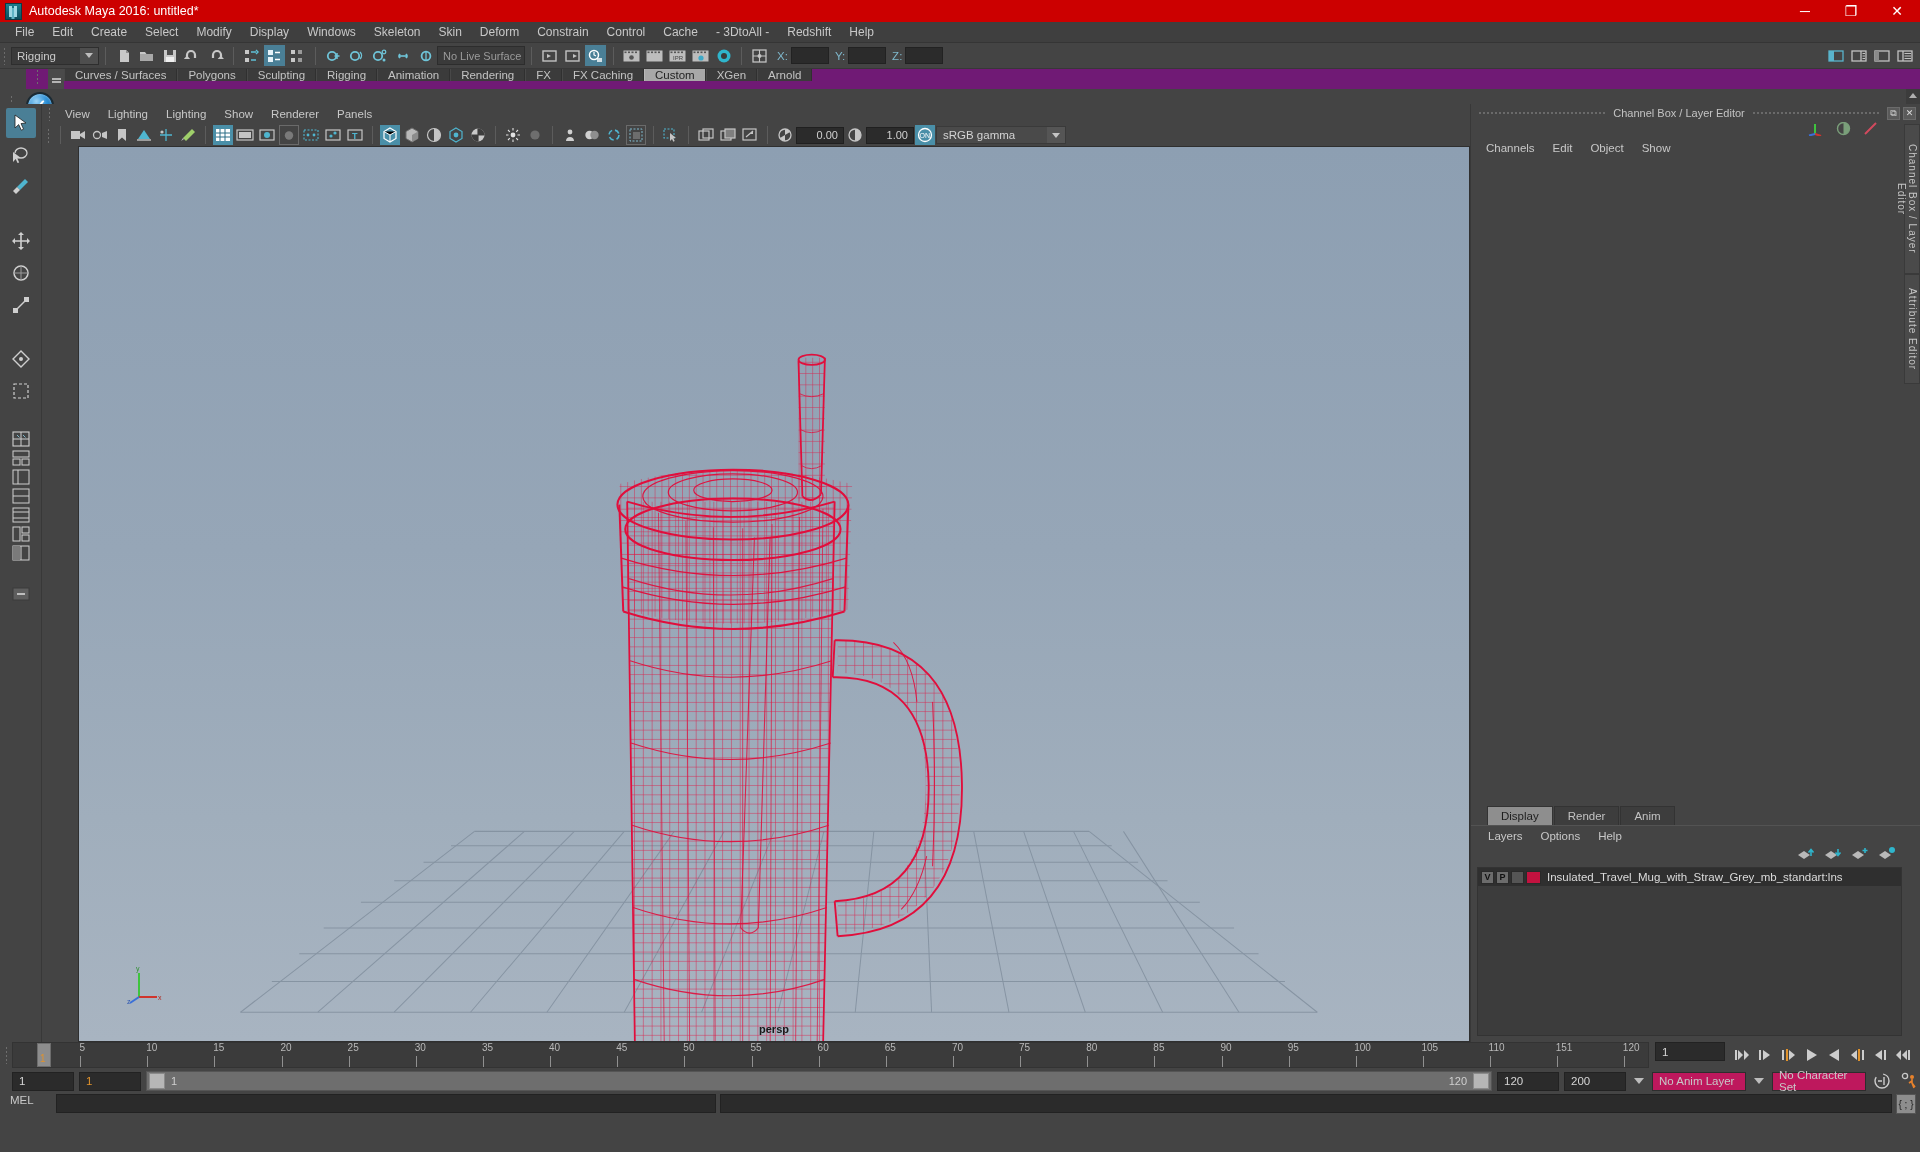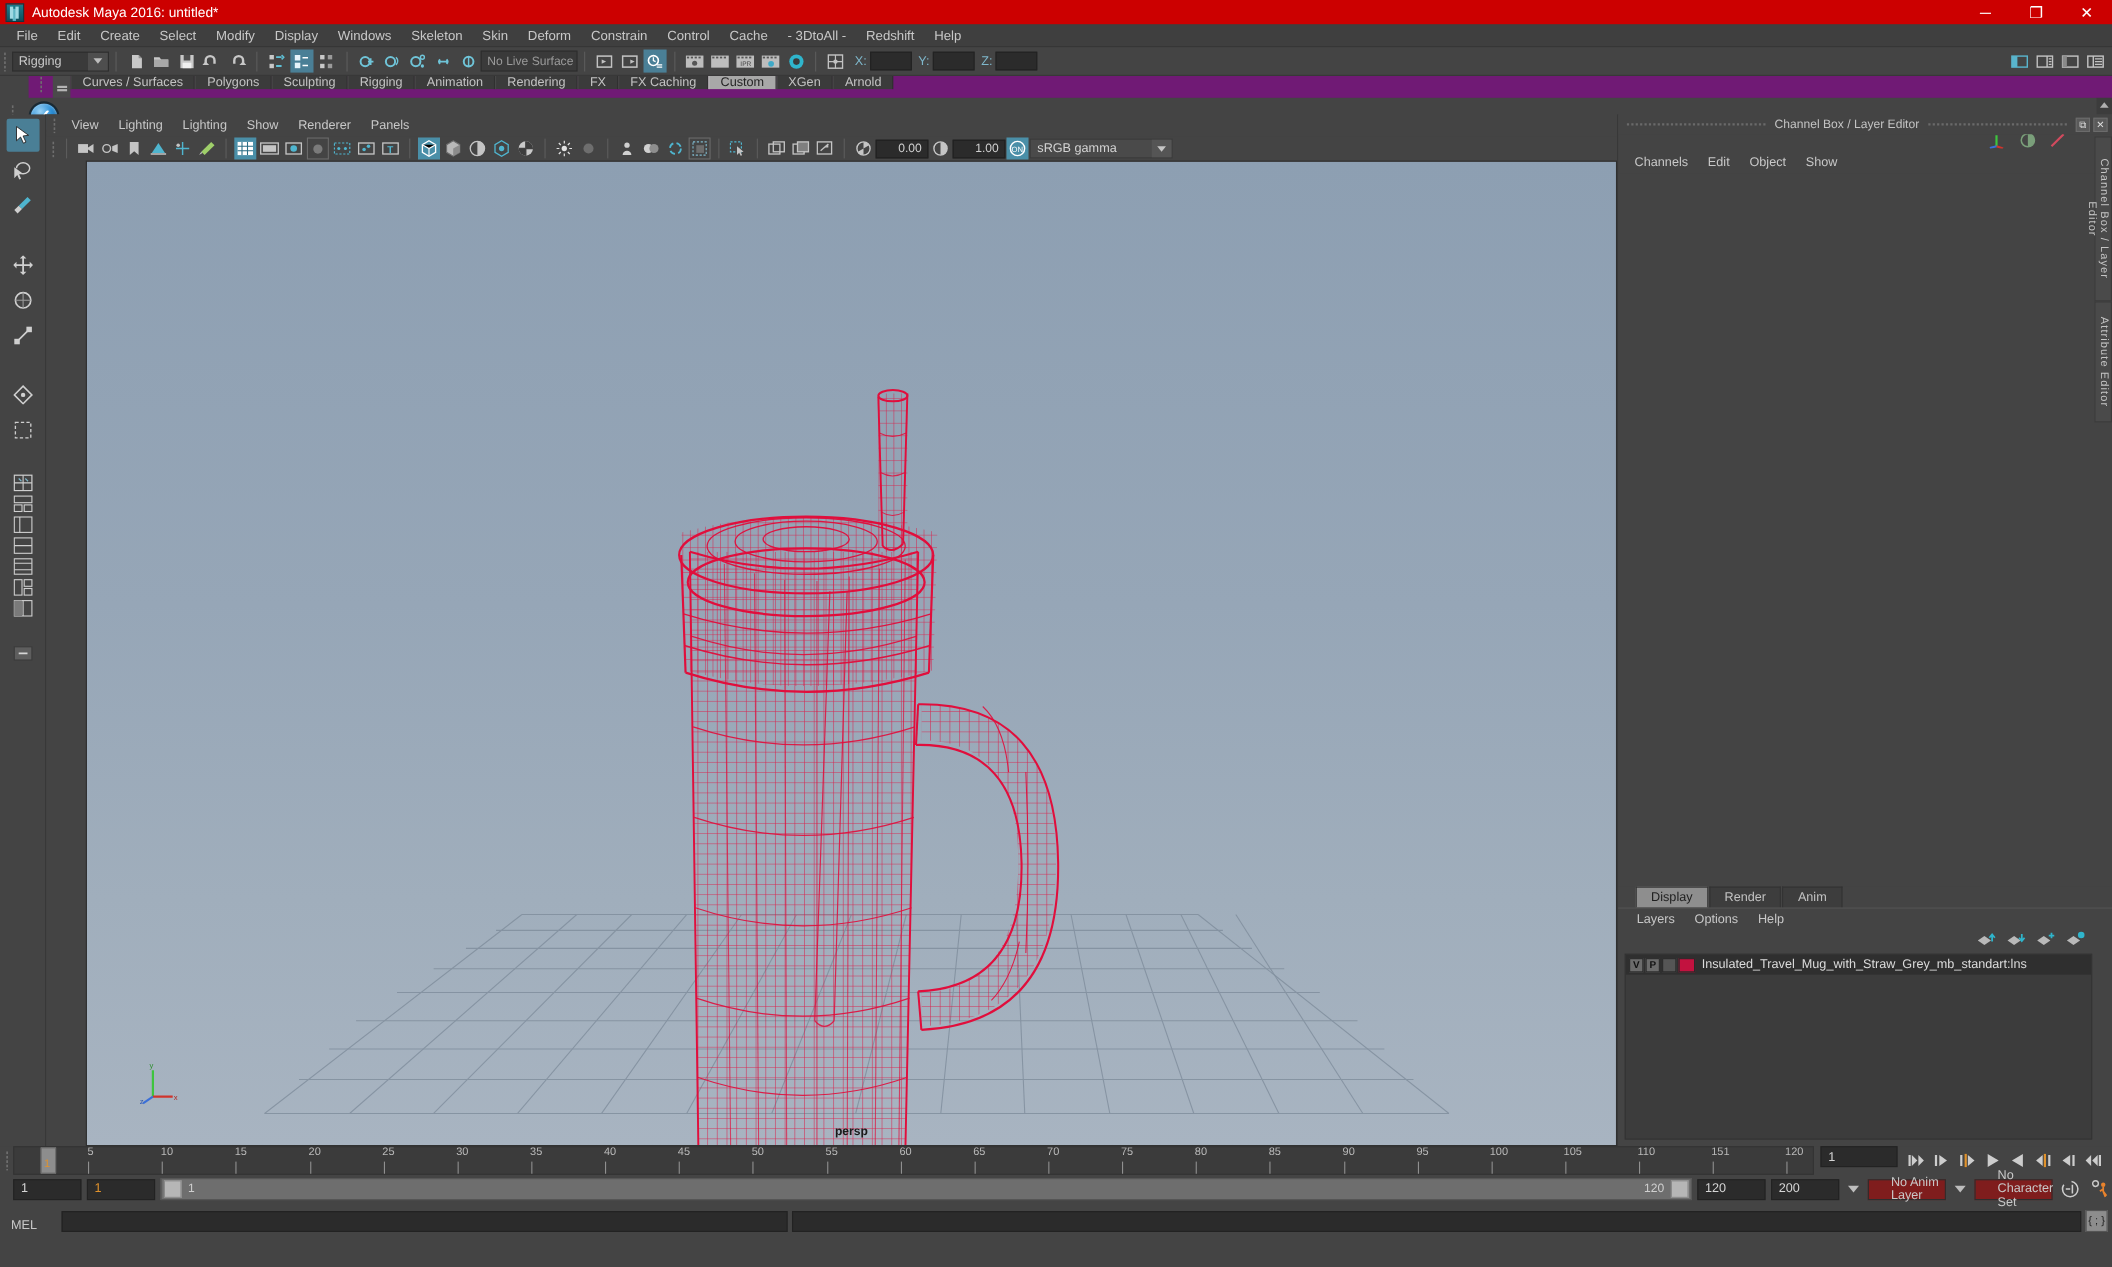--- a/index.html
+++ b/index.html
@@ -205,24 +205,24 @@
   .rangeRow{height:26px;display:flex;align-items:center;gap:5px;padding-left:12px;}
   .rfld{width:62px;height:19px;background:#2b2b2b;border:1px solid #222;color:#d5d5d5;font-size:11.5px;
      display:flex;align-items:center;padding-left:6px;flex:none;}
   .rfld.orange{color:#e0922c;}
   .rangeBar{flex:1;height:20px;background:#6e6e6e;border:1px solid #555;position:relative;display:flex;
      align-items:center;justify-content:space-between;min-width:0;}
   .rangeBar .handle{width:16px;height:16px;background:#b6b6b6;border:1px solid #8a8a8a;margin:0 2px;flex:none;}
   .rangeBar .lbl{font-size:11px;color:#cfcfcf;position:absolute;}
   .dropbtn{width:16px;height:19px;display:flex;align-items:center;justify-content:center;flex:none;}
   .dropbtn:after{content:"";border-left:5px solid transparent;border-right:5px solid transparent;border-top:6px solid #bdbdbd;}
-  .selfld{width:71px;height:19px;background:#7f1d1d;border:1px solid #2d2d2d;color:#c8c8c8;font-size:11.5px;
-     display:flex;align-items:center;padding-left:20px;flex:none;}
-
-  .melRow{height:26px;display:flex;align-items:flex-end;gap:4px;padding-left:10px;}
+  .selfld{width:94px;height:19px;background:#be185d;border:1px solid #2d2d2d;color:#c8c8c8;font-size:11.5px;
+     display:flex;align-items:center;padding-left:6px;flex:none;}
+
+  .melRow{height:26px;display:flex;align-items:flex-start;gap:4px;padding-left:10px;}
   .melLbl{color:#c8c8c8;font-size:11.5px;width:42px;flex:none;}
   .melIn{width:660px;height:19px;background:#2b2b2b;border:1px solid #222;flex:none;}
   .melOut{flex:1;height:19px;background:#2b2b2b;border:1px solid #222;min-width:0;}
   .melBtn{width:20px;height:20px;display:flex;align-items:center;justify-content:center;
     background:#8d8d8d;border:1px solid #555;color:#1d1d1d;font-size:10px;flex:none;margin-right:4px;}
 
   .statusRow{height:22px;display:flex;align-items:center;padding-left:10px;color:#c0c0c0;font-size:11.5px;
      border-top:1px solid #3a3a3a;}
 </style>
 </head>

